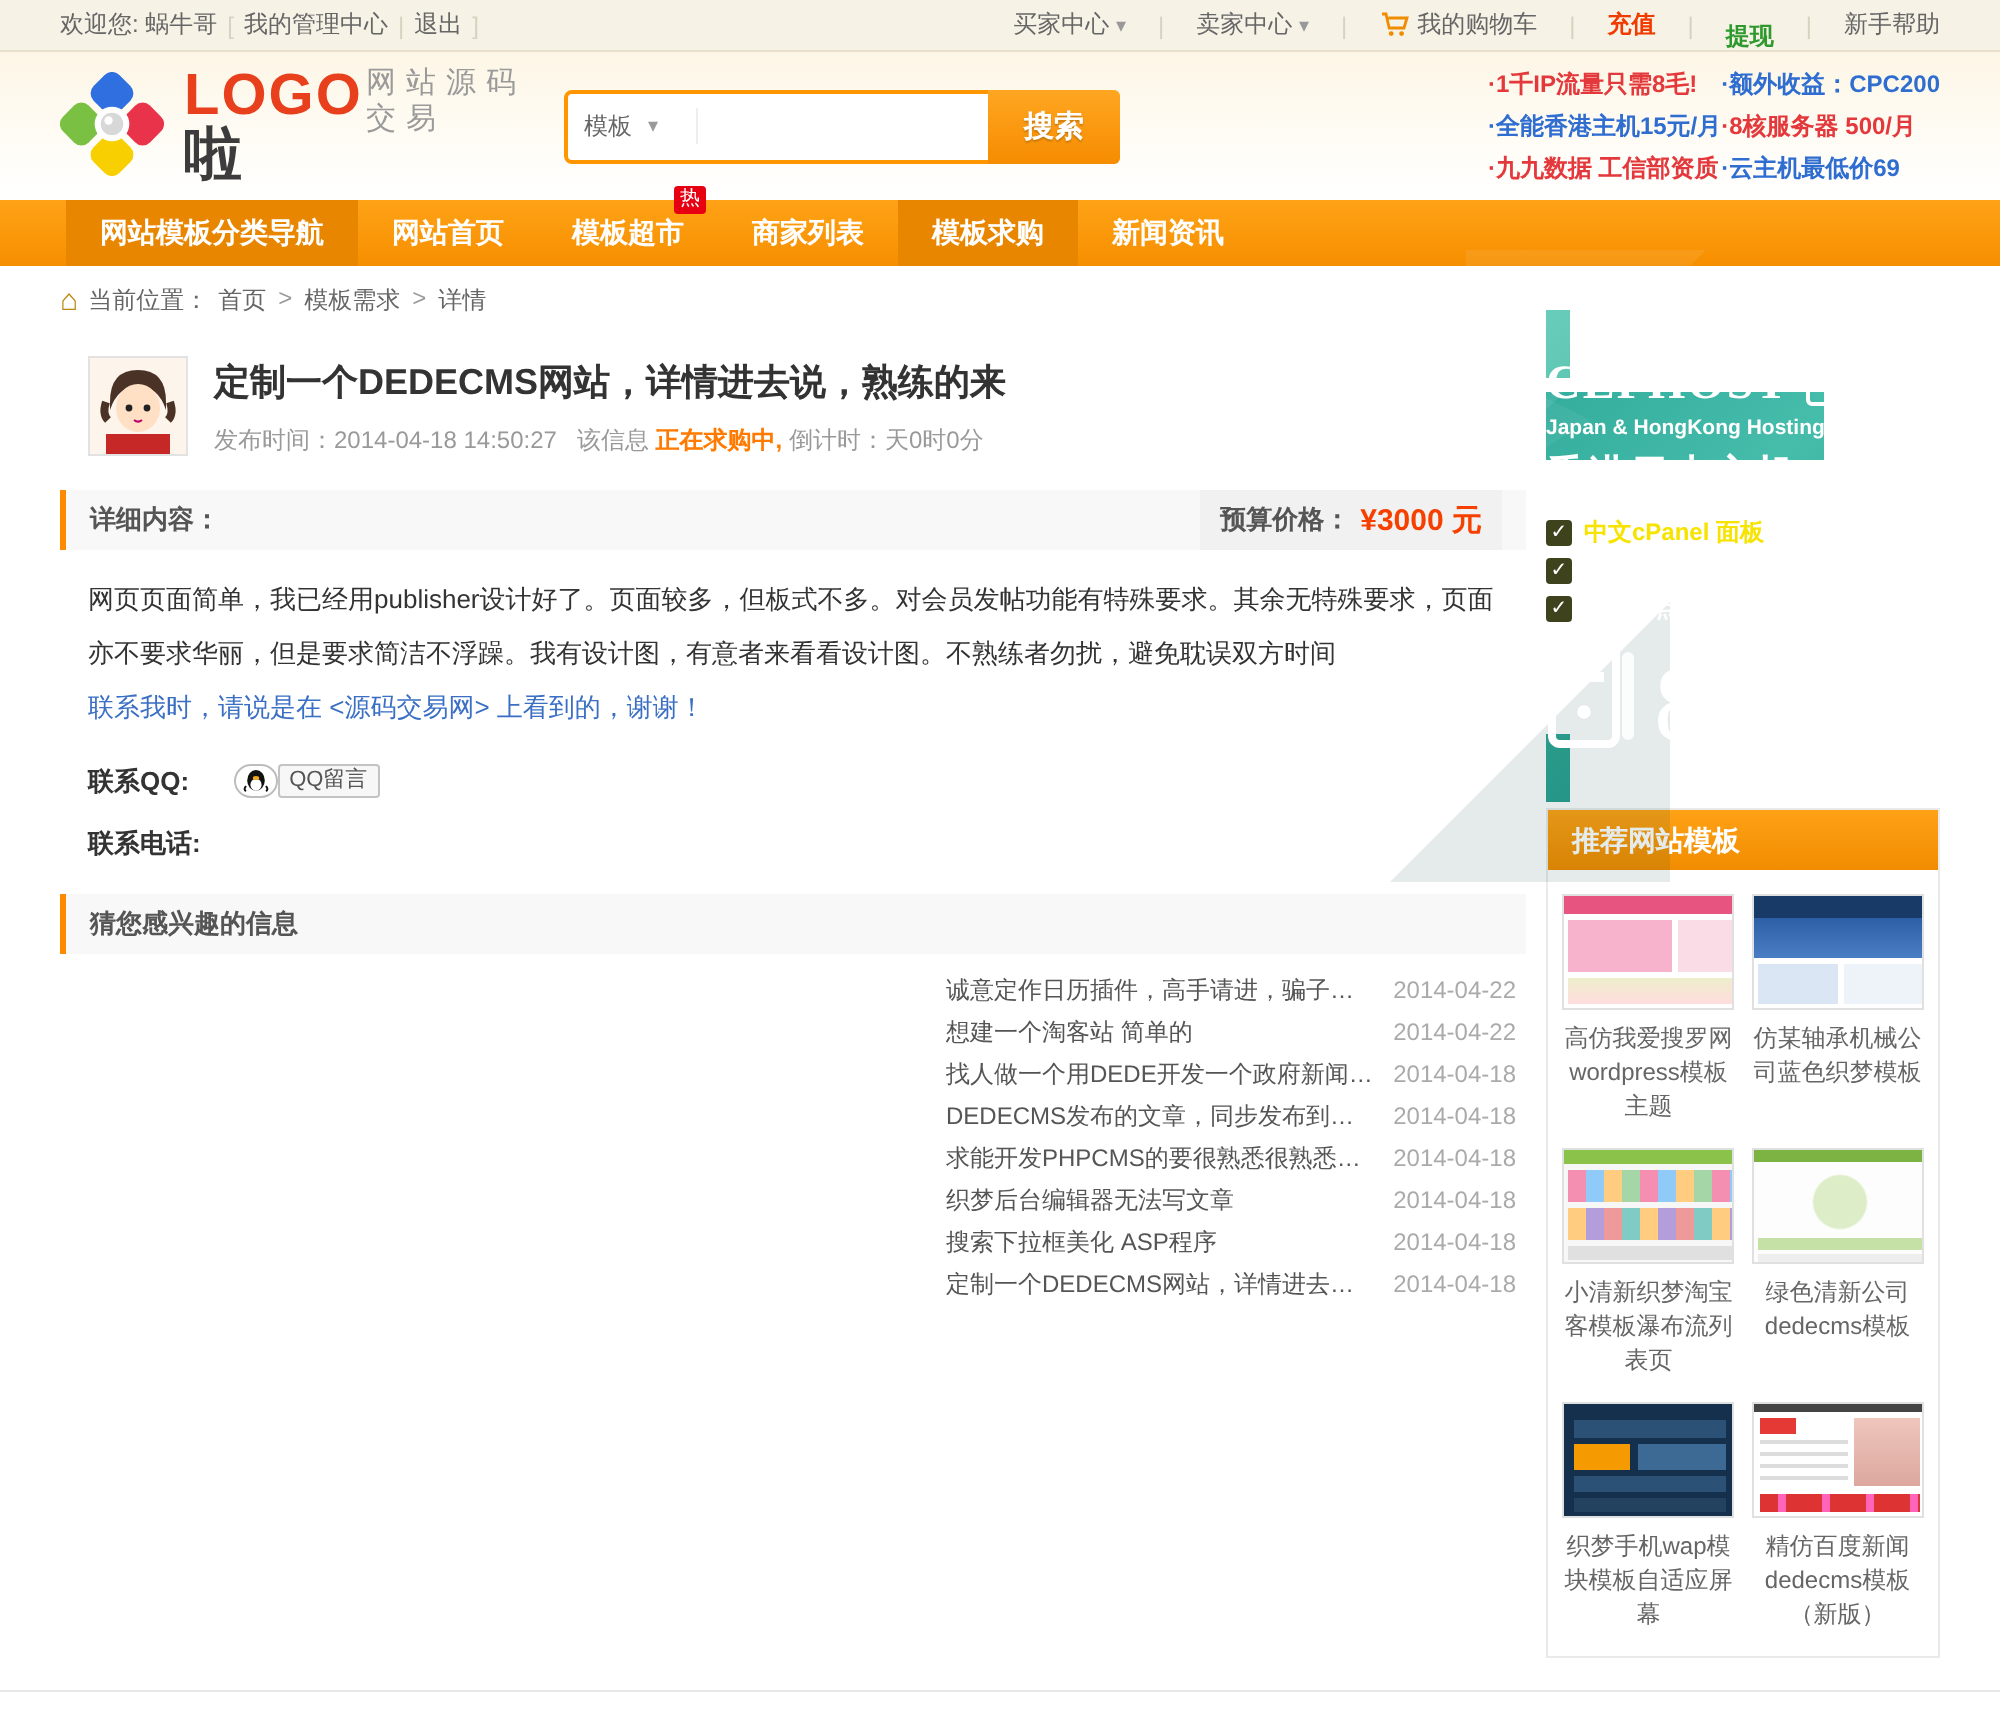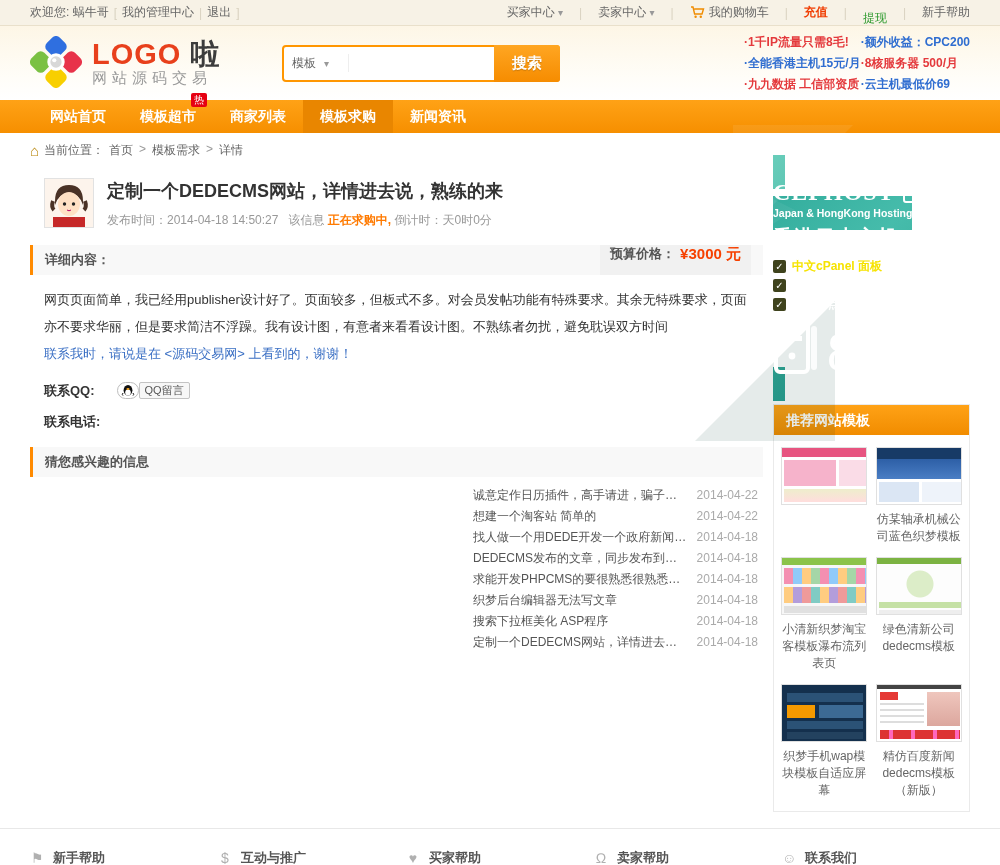--- a/index.html
+++ b/index.html
@@ -8,28 +8,28 @@
   a { text-decoration:none; color:inherit; cursor:pointer; }
 
   
   .topbar { height:26px; background:#f7f2e6; border-bottom:1px solid #e9e0cb; }
   .topbar-inner { width:940px; margin:0 auto; height:100%; display:flex; align-items:center; color:#666; }
   .tb-left { display:flex; gap:5px; align-items:center; }
   .tb-right { margin-left:auto; display:flex; gap:16px; align-items:center; }
   .tb-sep { color:#d9d2c0; }
   .caret { color:#999; font-size:10px; }
   .tb-recharge { color:#f03c00; font-weight:bold; }
-  .tb-withdraw { color:#2e9a2e; font-weight:normal;margin-top:12px; }
+  .tb-withdraw { color:#2e9a2e; font-weight:bold;margin-top:12px; }
   .cart-link { display:inline-flex; align-items:center; gap:4px; }
 
   
   .header { height:74px; background:linear-gradient(180deg,#fdf6e6 0%,#fffdf8 70%,#ffffff 100%);
     display:flex; align-items:center; padding:0 30px; }
   .logo { display:flex; align-items:center; gap:10px; width:238px; }
-  .logo-text-lines { display:flex; flex-direction:column; }
+  .logo-text-lines { display:flex; }
   .logo-line1 { font-size:29px; font-weight:bold; line-height:30px; letter-spacing:1px; }
   .logo-main { color:#e8401c; } .logo-suffix { color:#3c3c3c; }
   .logo-sub { font-size:15px; color:#9a9a9a; letter-spacing:5px; line-height:18px; }
   .search-wrap { margin-left:14px; width:278px; height:37px; border:2px solid #ff9600; border-radius:4px;
     background:#fff; display:flex; align-items:center; }
   .search-cat { width:64px; height:100%; display:flex; align-items:center; gap:8px; padding-left:8px;
     color:#666; cursor:pointer; }
   .search-cat-sep { width:1px; height:18px; background:#eee; }
   .search-input { flex:1; height:100%; border:none; outline:none; font-size:12px; padding:0 6px; min-width:0; }
   .search-btn { width:66px; height:37px; margin:-2px -2px -2px 0; border:none; cursor:pointer;
@@ -63,21 +63,21 @@
   
   .post-head { display:flex; gap:13px; padding:13px 14px 6px; }
   .avatar { width:50px; height:50px; border:1px solid #e2e2e2; background:#fdf4ec; flex:none; }
   .post-title { font-size:18px; font-weight:bold; color:#333; line-height:24px; margin:1px 0 9px; }
   .post-meta { color:#999; }
   .post-meta .status { color:#ff7a00; font-weight:bold; }
 
   
   .sec { height:30px; background:#f8f8f8; border-left:3px solid #ff8a00; display:flex; align-items:center;
     padding:0 12px; margin:10px 0 6px; font-weight:bold; color:#555; font-size:13px; }
-  .sec-budget { margin-left:auto; display:flex; align-items:flex-start; background:#f1f1f1; height:100%; padding:0 10px; }
+  .sec-budget { margin-left:auto; display:flex; align-items:center; background:#f1f1f1; height:100%; padding:0 10px; }
   .budget-val { color:#f64000; font-size:15px; margin-left:5px; }
 
   .content { padding:5px 14px 8px; font-size:13px; line-height:27px; color:#333; }
   .content-link { color:#3a6fc4; display:block; }
 
   .c-row { padding:3px 14px; display:flex; align-items:center; gap:22px; font-size:13px; font-weight:bold;
     color:#333; line-height:25px; }
   .qq-badge { display:inline-flex; align-items:center; gap:2px; font-weight:normal; cursor:pointer; }
   .qq-oval { width:22px; height:17px; border:1px solid #bdbdbd; border-radius:9px; background:#fff;
     display:flex; align-items:center; justify-content:center; }
@@ -248,20 +248,24 @@
     <a class="ad-line" style="color: rgb(47, 109, 208);">·额外收益：CPC200</a>
         <a class="ad-line" style="color: rgb(228, 57, 60);">·8核服务器 500/月</a>
         <a class="ad-line" style="color: rgb(47, 109, 208);">·云主机最低价69</a>
       </div>
   </div>
 </div>
 
 <div class="nav">
   <div class="nav-inner">
 
+      <a class="nav-item active">
+        <span>网站模板分类导航</span>
+        
+      </a>
 
       <a class="nav-item">
         <span>网站首页</span>
         
       </a>
 
       <a class="nav-item">
         <span>模板超市</span>
         <i class="hot-badge">热</i>
       </a>
@@ -462,20 +466,21 @@
         <span class="cef-unit">元/年</span>
       </div>
     </a>
 
     <div class="tpl-box">
       <div class="tpl-head">推荐网站模板</div>
       <div class="tpl-grid">
 
           <div class="tpl-item">
             <div class="tpl-thumb thumb0"></div>
+            <div class="tpl-caption">高仿我爱搜罗网 wordpress模板主题</div>
           </div>
 
           <div class="tpl-item">
             <div class="tpl-thumb thumb2"></div>
             <div class="tpl-caption">仿某轴承机械公司蓝色织梦模板</div>
           </div>
 
           <div class="tpl-item">
             <div class="tpl-thumb thumb1"></div>
             <div class="tpl-caption">小清新织梦淘宝客模板瀑布流列表页</div>

